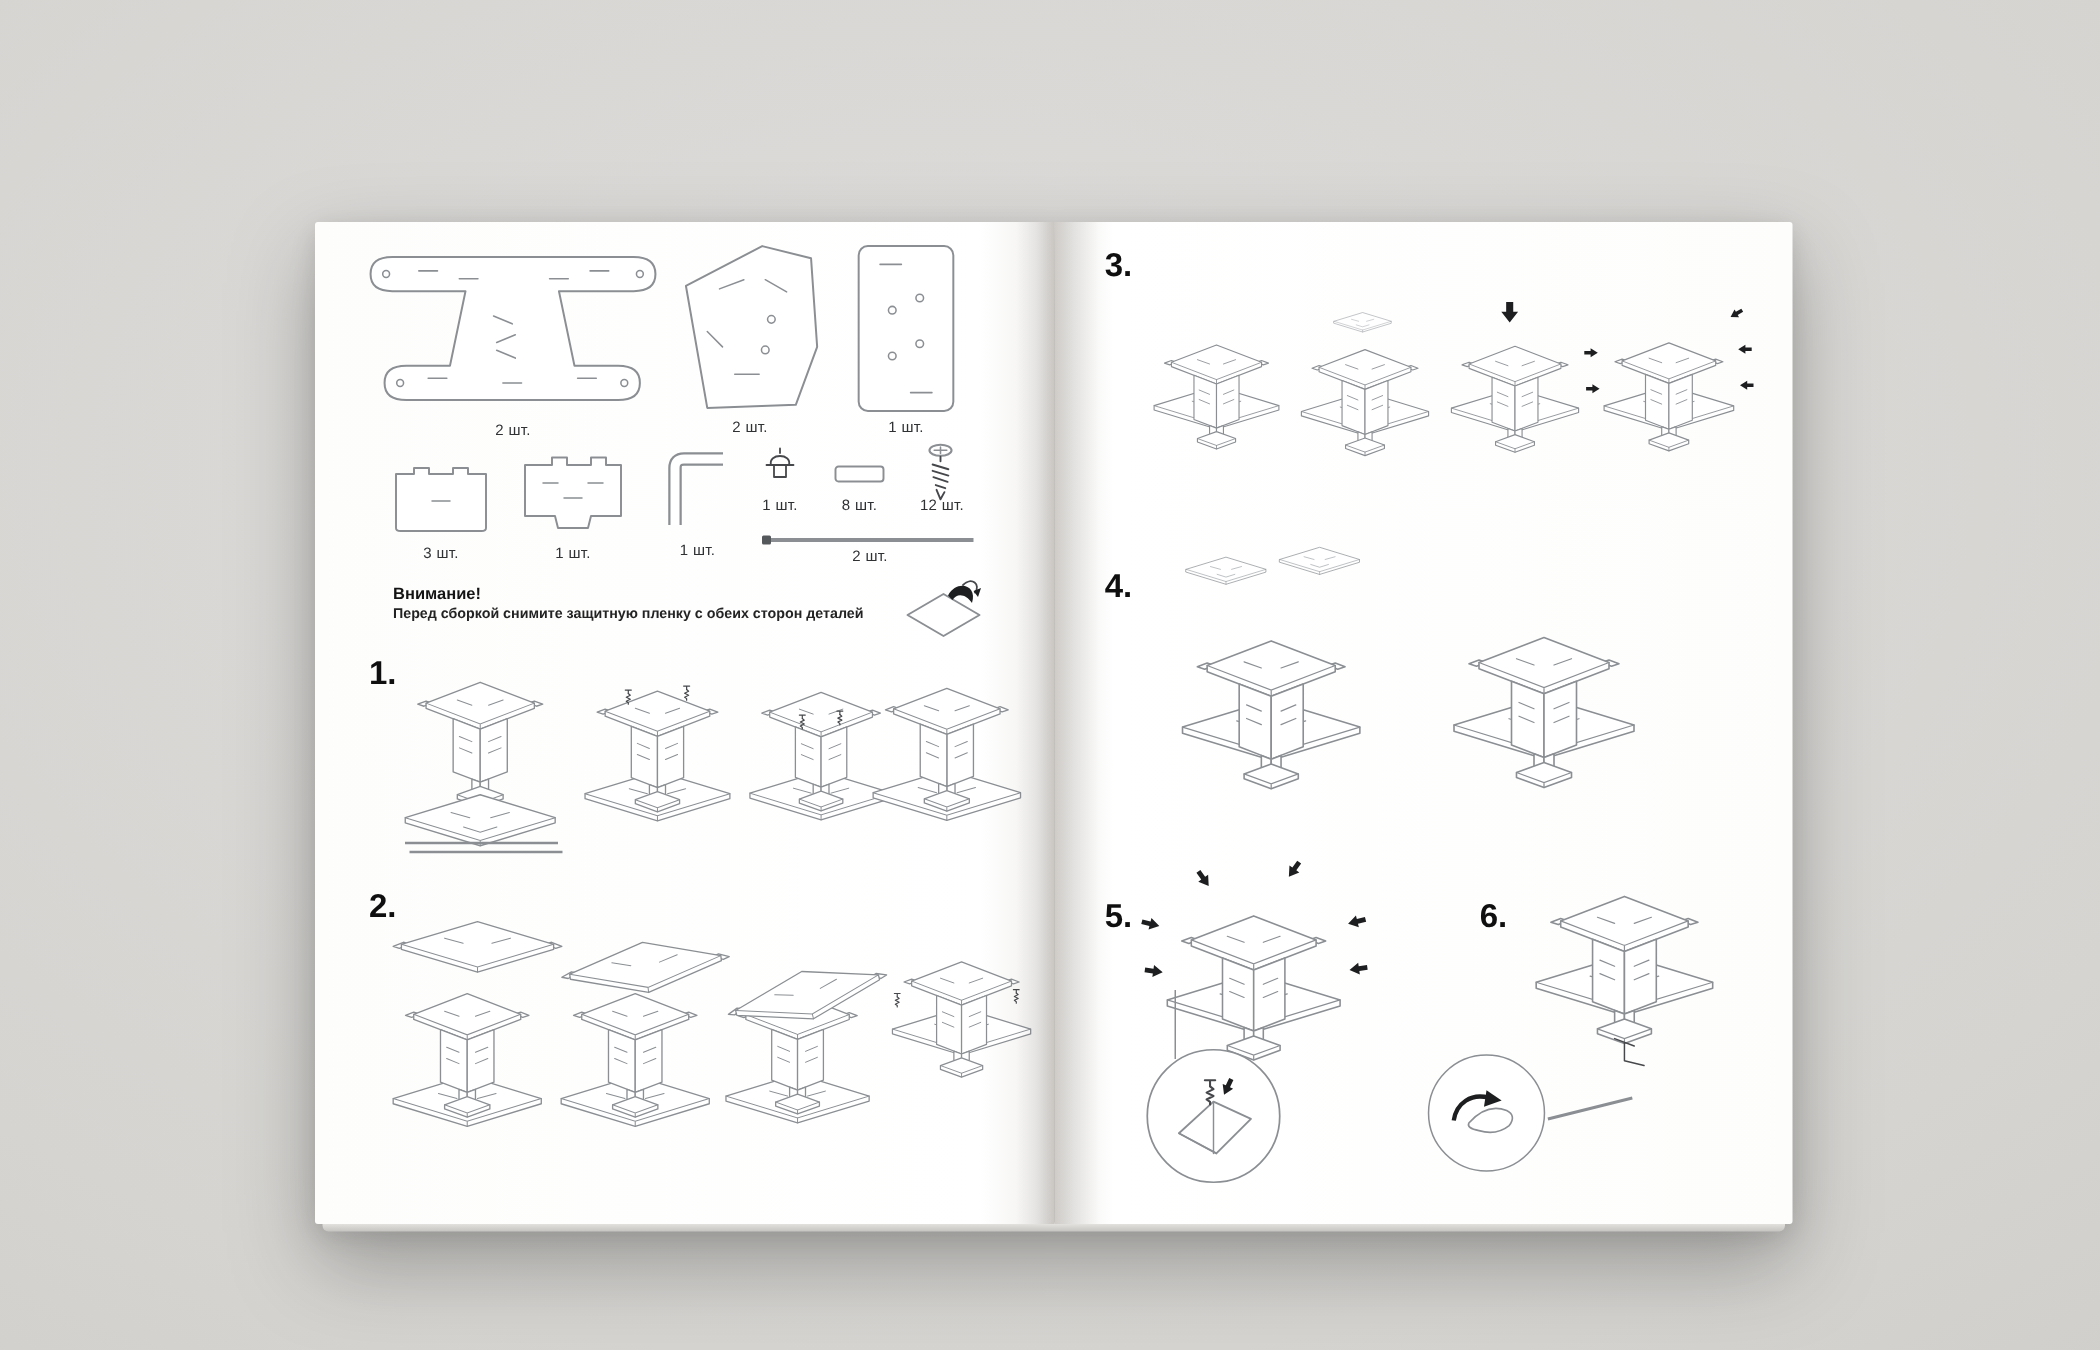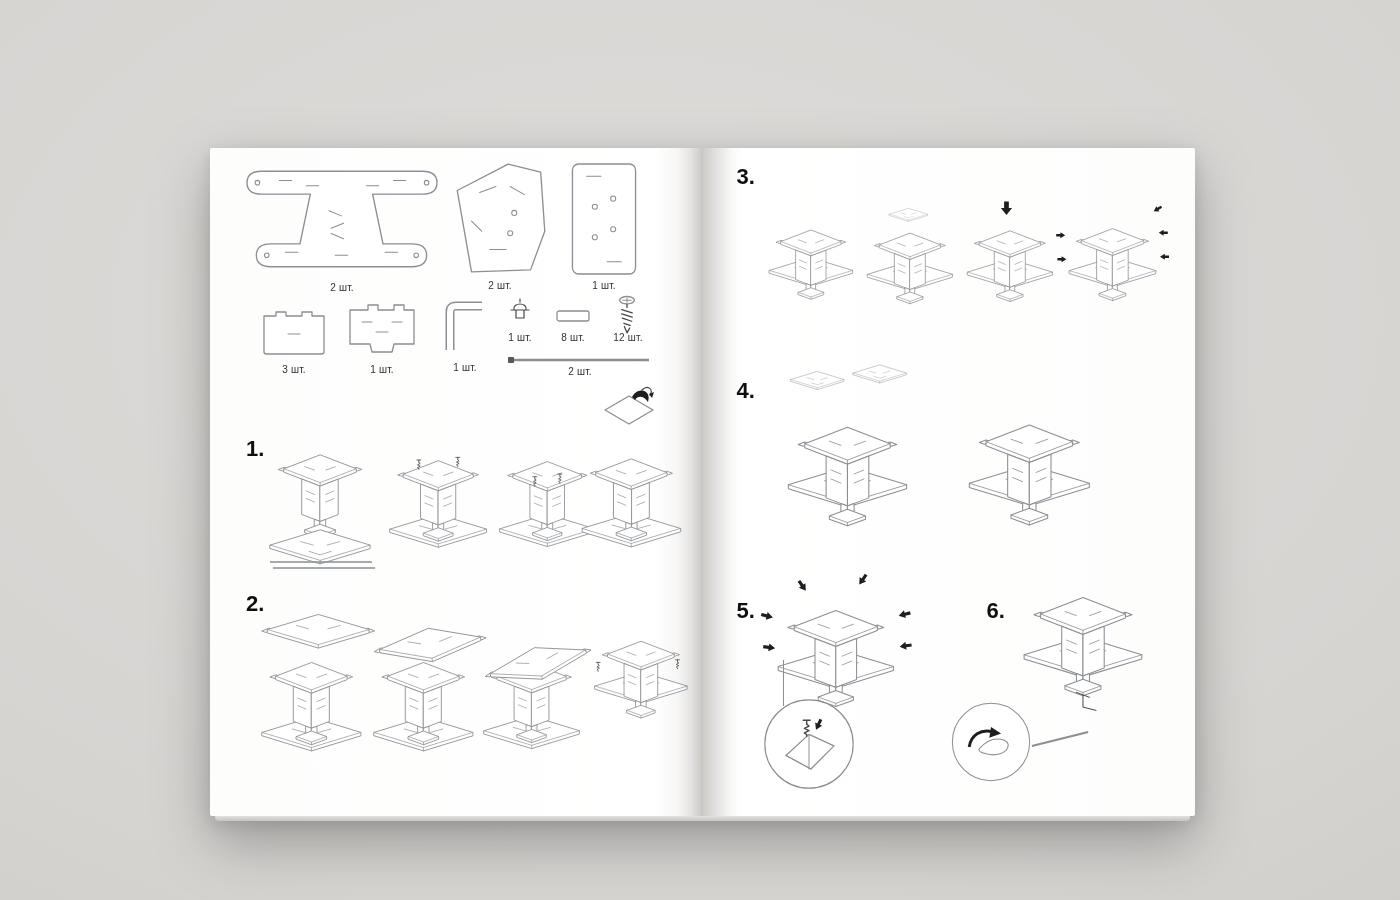--- a/index.html
+++ b/index.html
@@ -174,20 +174,24 @@
       <div class="qty" style="left:394px;top:184px;width:48px">12 шт.</div>
 
       <div class="fig" style="left:296px;top:206px;width:146px;height:12px">
         <svg class="lnart" viewBox="0 0 146 12">
           <rect x="2" y="3" width="6" height="6" rx="1" fill="#55585b"></rect>
           <path d="M8,6 H143" stroke="#8b8f93" stroke-width="2.6" fill="none"></path>
         </svg>
       </div>
       <div class="qty" style="left:330px;top:218px;width:80px">2 шт.</div>
 
+      <div class="warn" style="left:52px;top:242px;width:330px">
+        <div class="warn-title">Внимание!</div>
+        <div class="warn-text">Перед сборкой снимите защитную пленку с обеих сторон деталей</div>
+      </div>
       <div class="fig" style="left:392px;top:234px;width:54px;height:48px">
         <svg class="lnart" viewBox="0 0 54 48">
           <path class="ln" d="M3,28 L27,14 L51,28 L27,42 Z"></path>
           <path class="dk" d="M30,15 C36,4 50,8 46,20 C42,14 36,13 33,18 Z"></path>
           <path class="dks" d="M40,8 C46,2 52,8 48,13"></path>
           <path class="dk" d="M47,12 l5,-2 l-2,6 z"></path>
         </svg>
       </div>
 
       <div class="step-num" style="left:36px;top:288px">1.</div>

